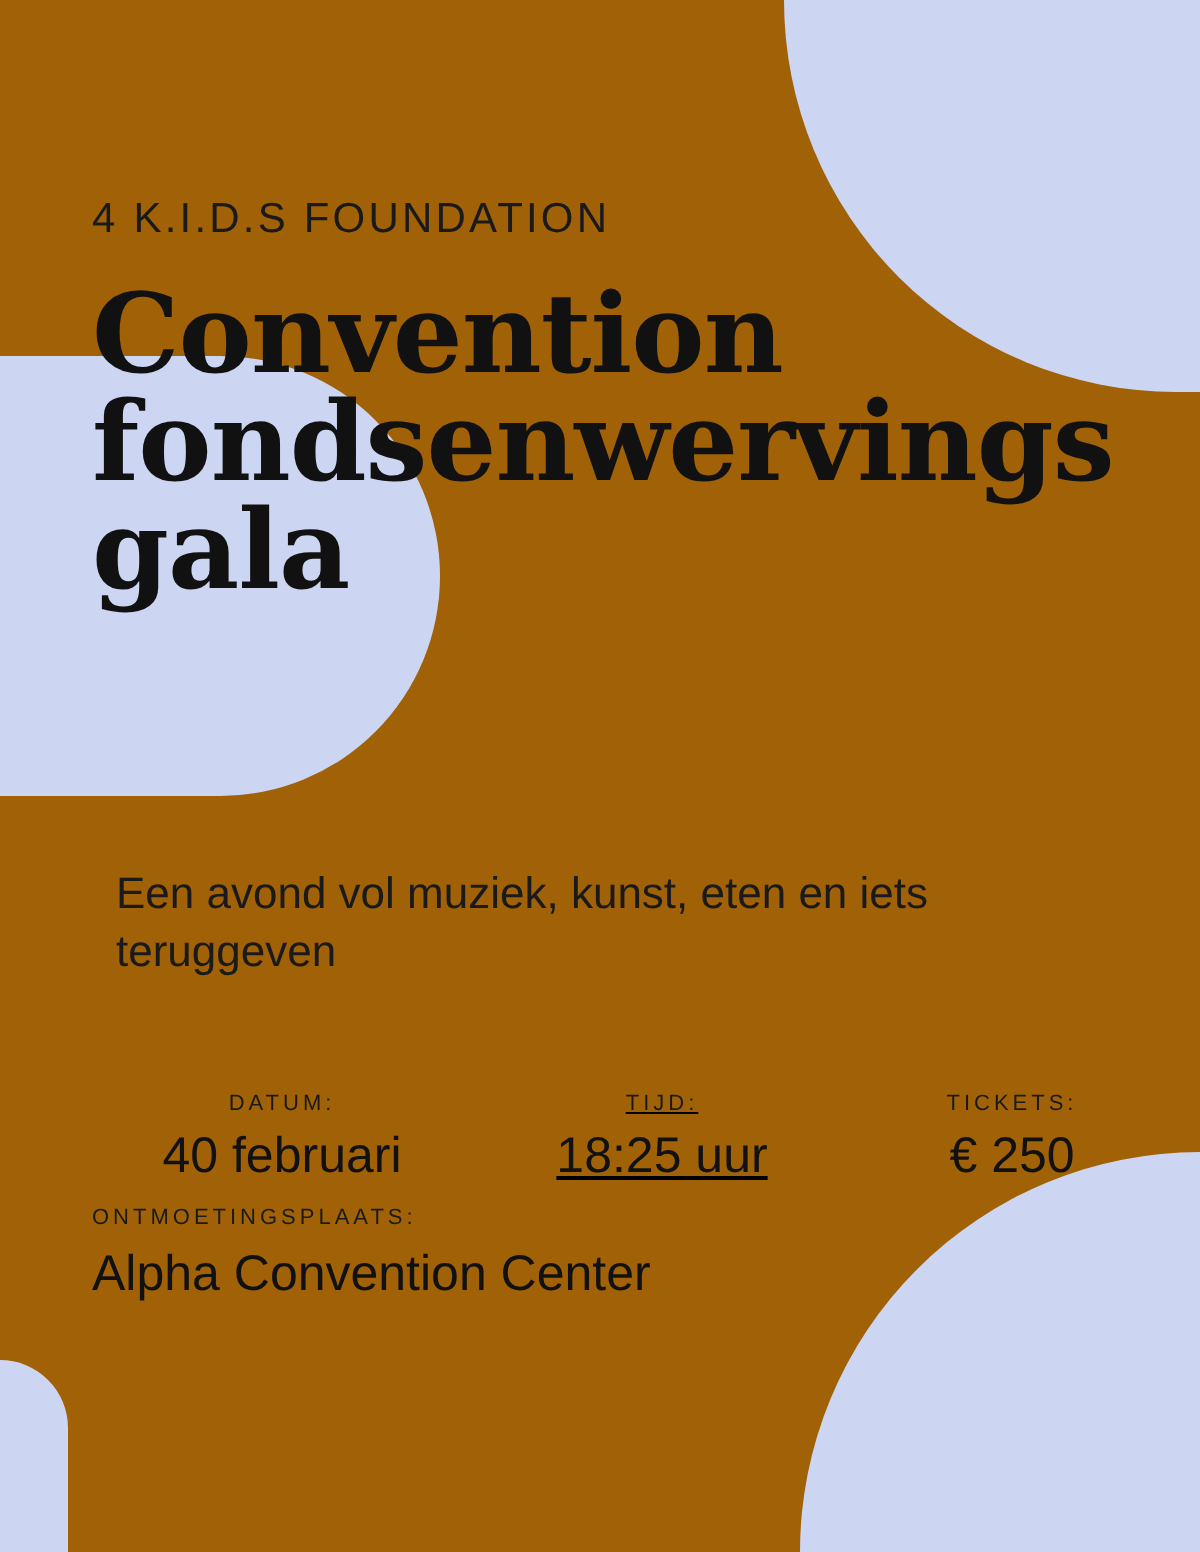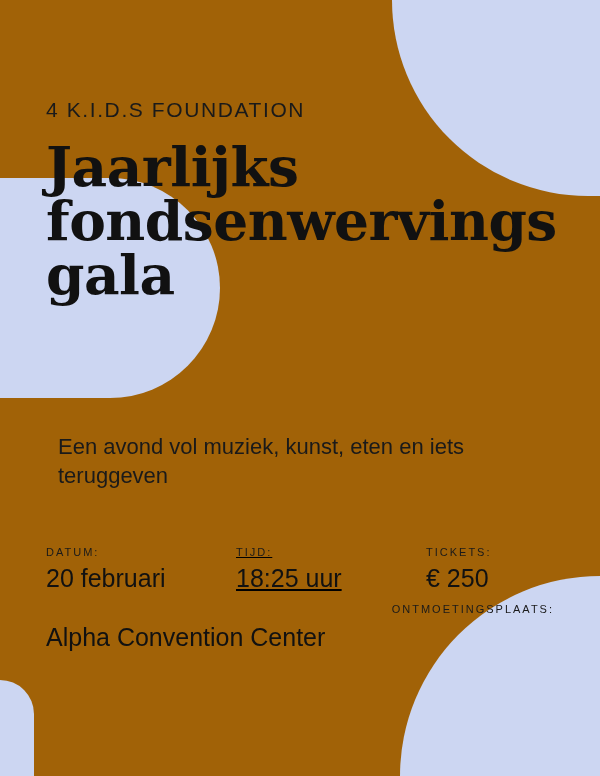--- a/index.html
+++ b/index.html
@@ -93,20 +93,21 @@
     max-width: 480px;
     font-weight: 400;
   }
 
   .details {
     display: flex;
     padding-top: 44px;
   }
   .detail-col {
     flex: 0 0 auto;
+    text-align: center;
   }
   .detail-col.datum { width: 190px; }
   .detail-col.tijd  { width: 190px; text-decoration: underline; }
   .detail-col.tickets { width: 160px; }
 
   .label {
     margin: 0;
     font-size: 11px;
     letter-spacing: 2px;
     color: #1a1a1a;
@@ -119,49 +120,48 @@
     line-height: 1.18;
     color: #111111;
     font-weight: 400;
   }
 
   .venue {
     padding-top: 10px;
   }
   .venue .label {
     margin-bottom: 8px;
-    text-align: right;
   }
   .venue .value {
     max-width: 300px;
   }
 </style>
 </head>
 <body>
 
 <div class="poster">
 
   <div class="shape shape-top-right"></div>
   <div class="shape shape-left-mid"></div>
   <div class="shape shape-bottom-right"></div>
   <div class="shape shape-bottom-left"></div>
 
   <div class="content">
 
     <p class="eyebrow">4 K.I.D.S FOUNDATION</p>
 
-    <h1 class="headline">Jaarlijks fondsenwervings gala</h1>
+    <h1 class="headline">Convention fondsenwervings gala</h1>
 
     <p class="subhead">Een avond vol muziek, kunst, eten en iets teruggeven</p>
 
     <div class="details">
 
       <div class="detail-col datum">
         <p class="label">DATUM:</p>
-        <p class="value">20 februari</p>
+        <p class="value">40 februari</p>
       </div>
 
       <div class="detail-col tijd">
         <p class="label">TIJD:</p>
         <p class="value">18:25 uur</p>
       </div>
 
       <div class="detail-col tickets">
         <p class="label">TICKETS:</p>
         <p class="value">€ 250</p>

